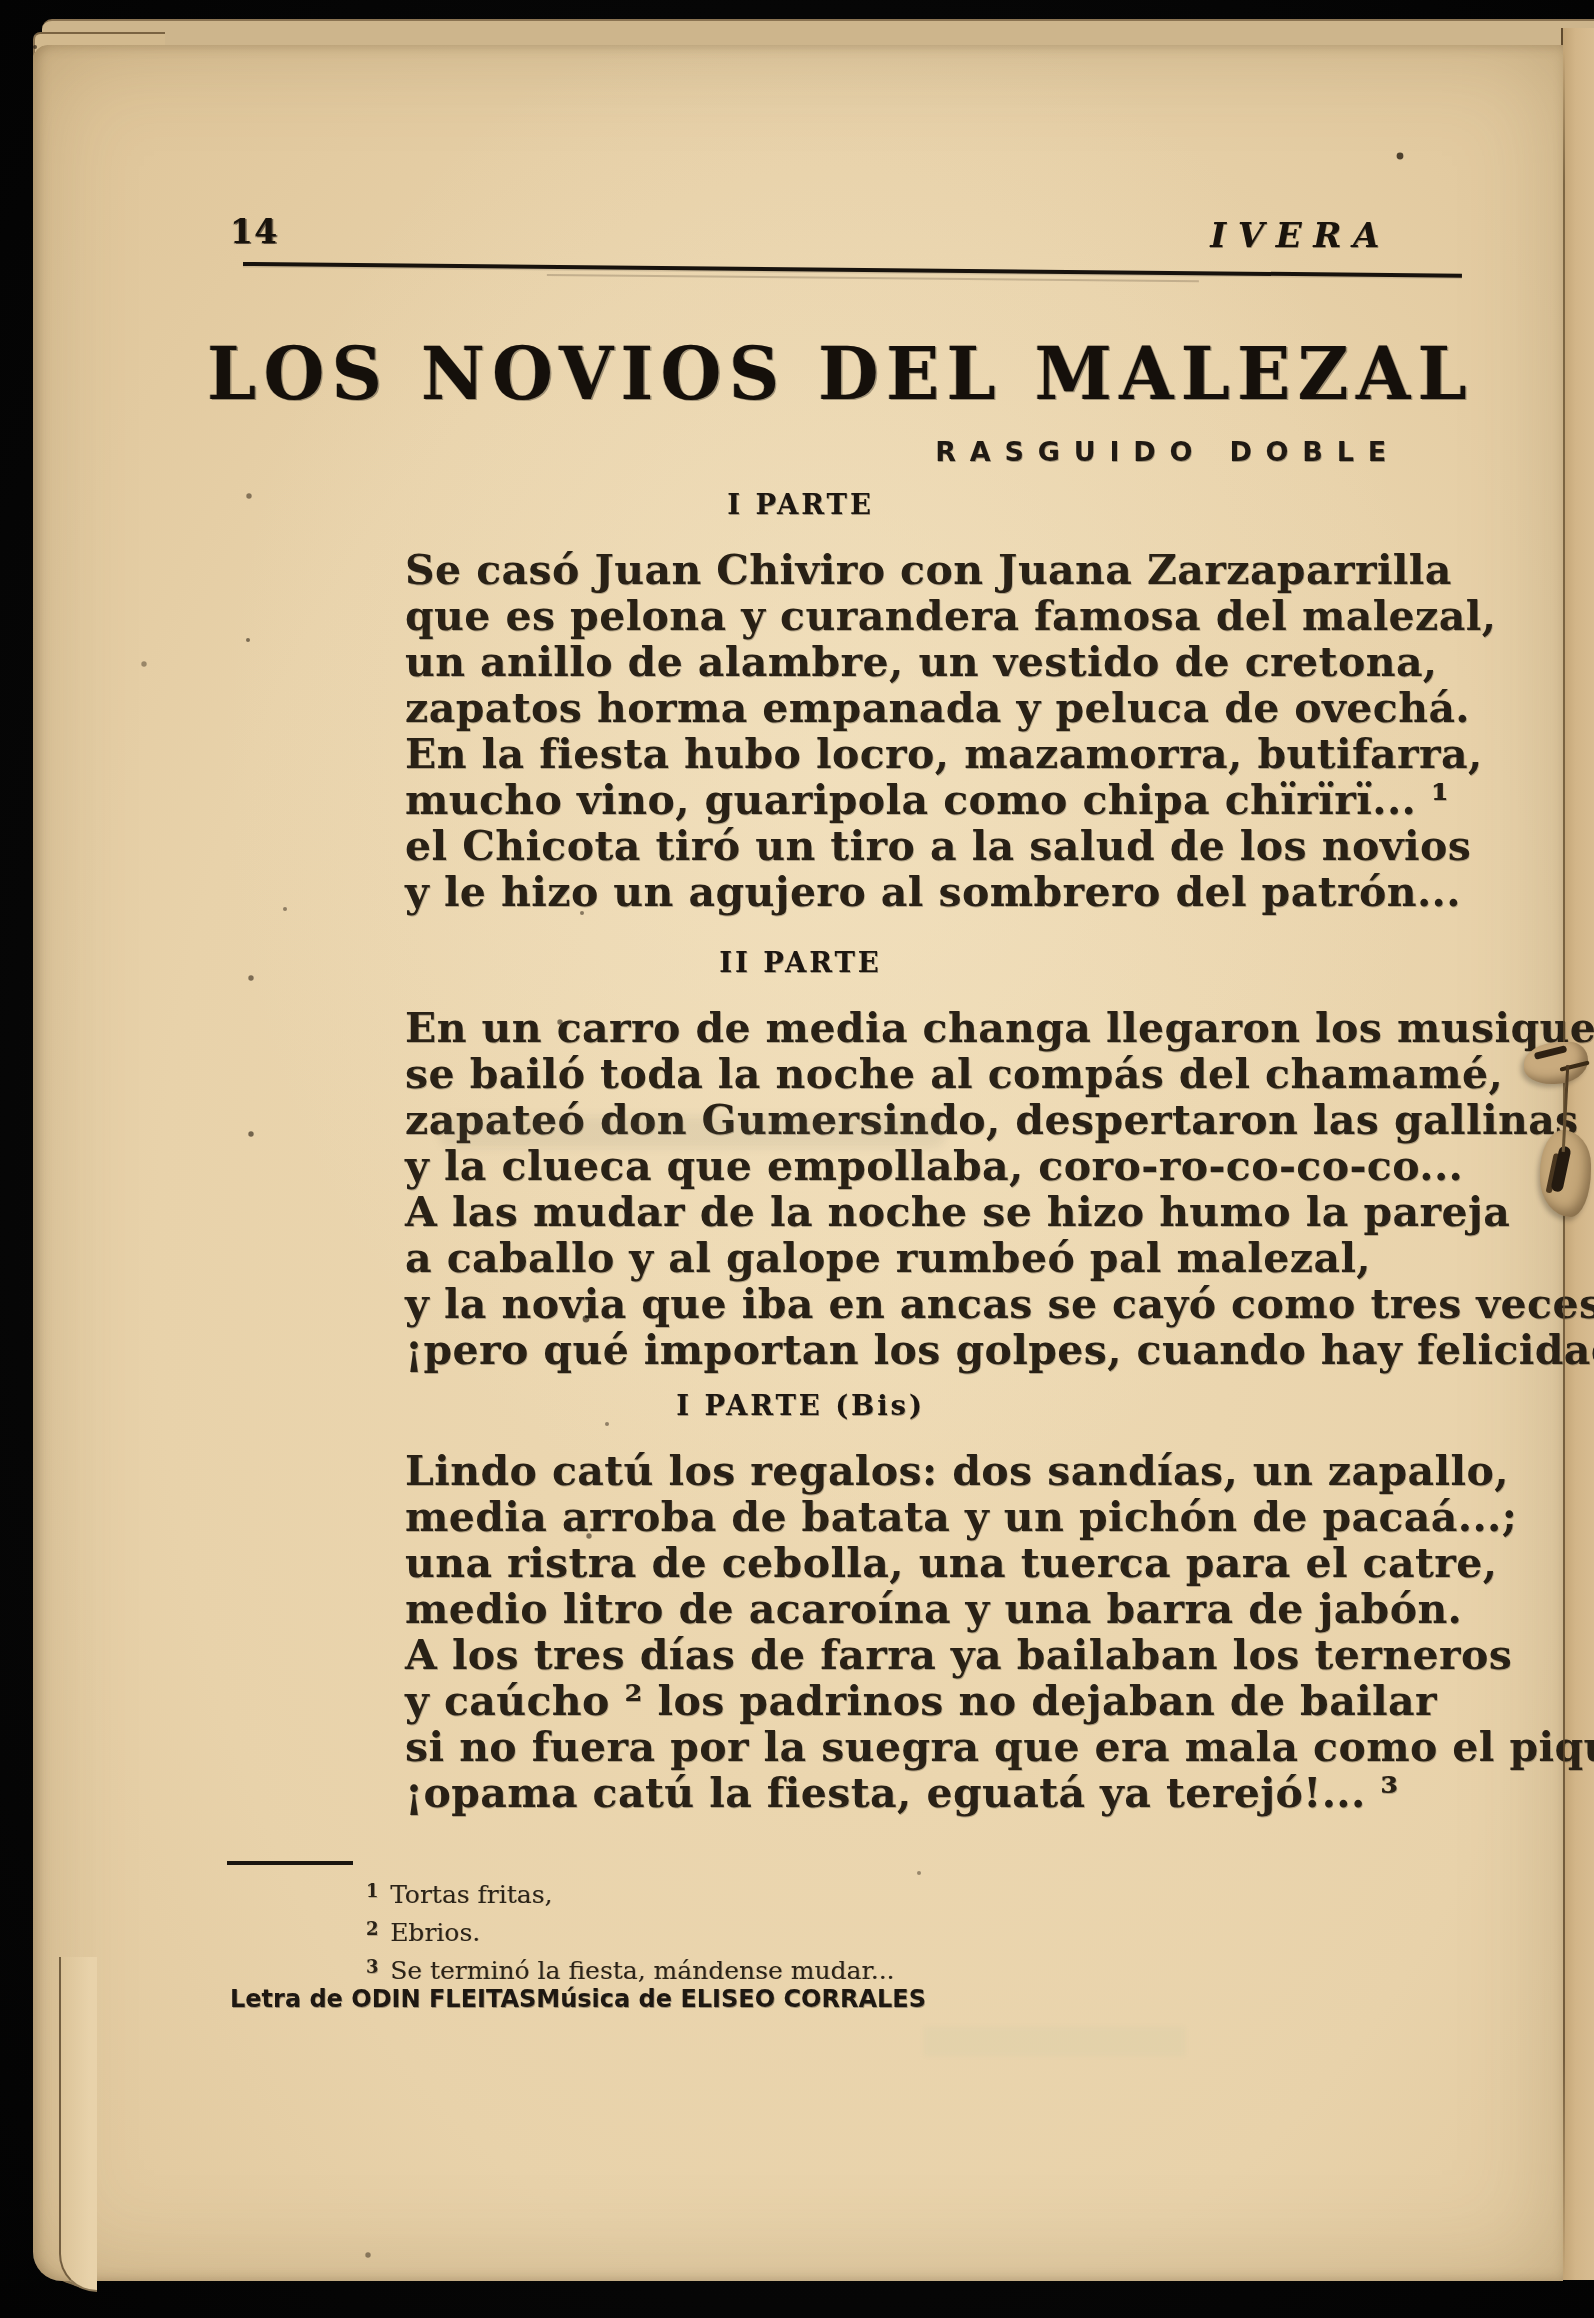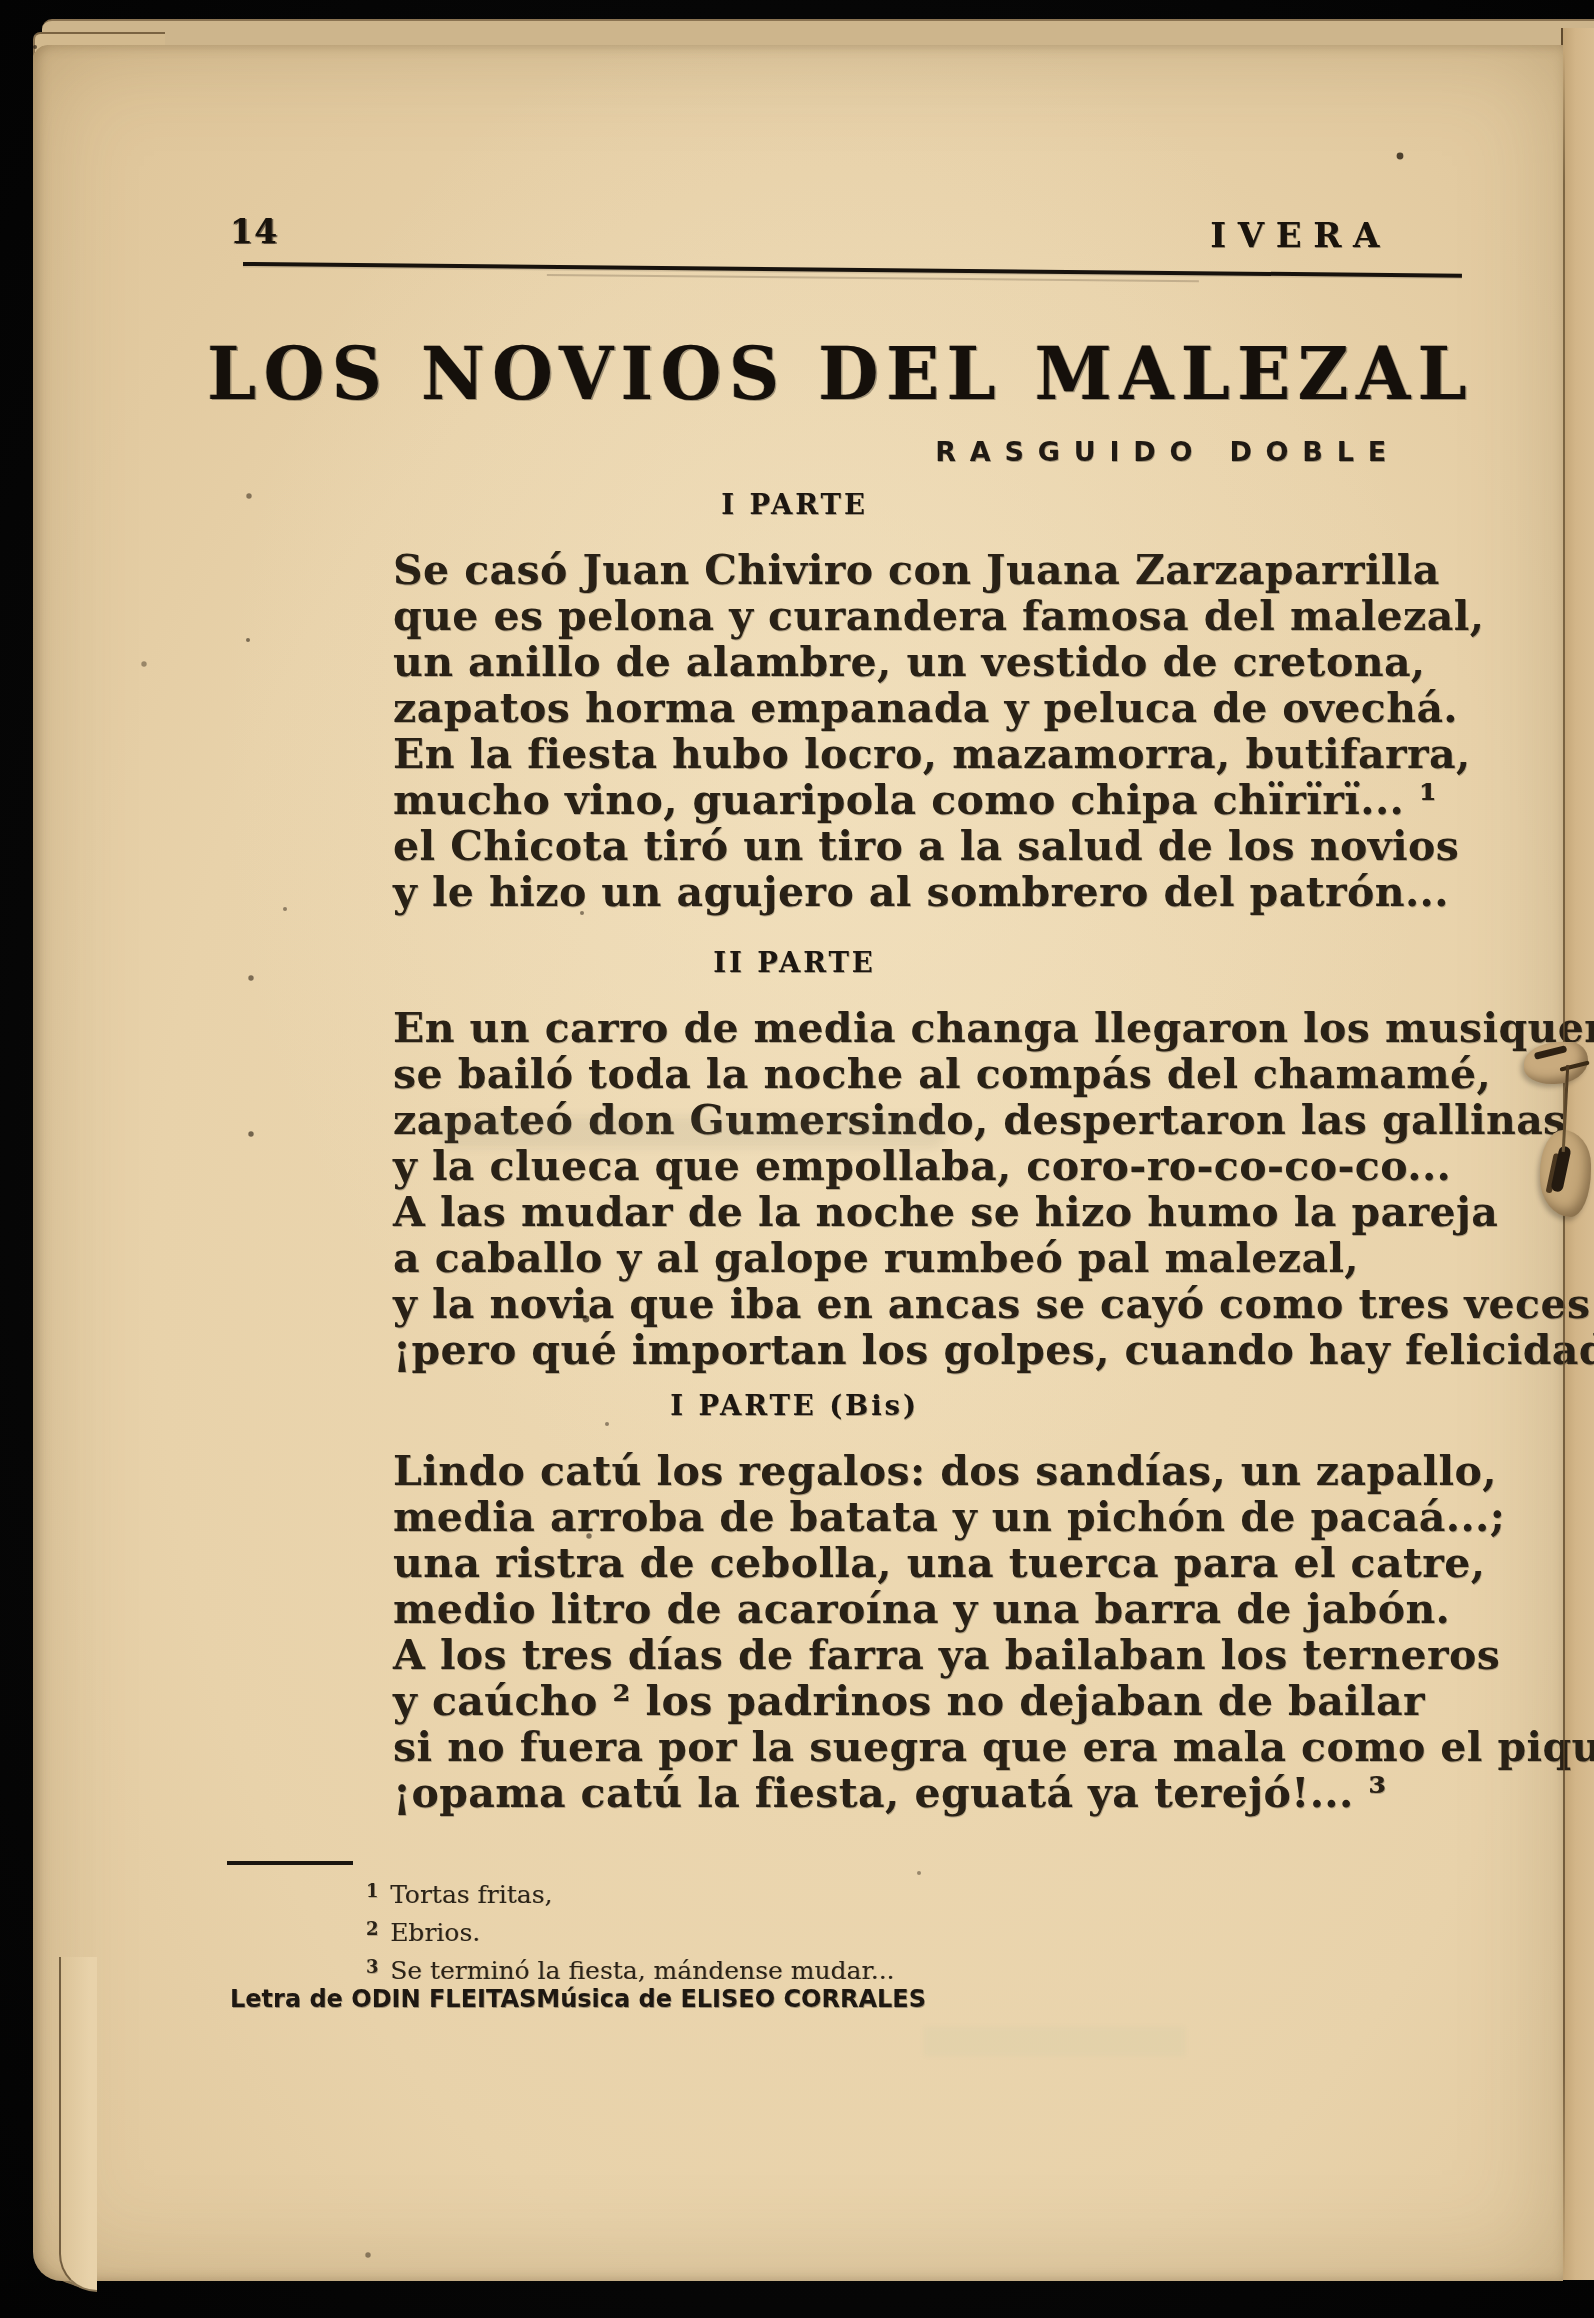--- a/index.html
+++ b/index.html
@@ -89,21 +89,21 @@
     background:rgba(190,200,160,.14);filter:blur(2.2px);}
   
   .ink{color:#241c13;}
   .header-num{
     position:absolute;left:197px;top:167px;
     font-size:33px;font-weight:bold;letter-spacing:1.4px;color:#19130c;
     text-shadow:1.4px 0.7px 0 rgba(25,19,12,.55), -0.7px 1.4px 0.7px rgba(25,19,12,.3);
   }
   .header-title{
     position:absolute;right:172px;top:170px;
-    font-size:34px;font-weight:bold;letter-spacing:11.6px;color:#1a140d;
+    font-size:34px;font-weight:bold;font-style:italic;letter-spacing:11.6px;color:#1a140d;
     text-shadow:0.7px 0.7px 0 rgba(26,20,13,.4);
   }
   .header-rule{
     position:absolute;left:210px;top:217px;width:1219px;height:4.3px;
     background:#17120d;transform:rotate(0.55deg);transform-origin:left center;
     box-shadow:0 1.4px 0 rgba(23,18,13,.12);
   }
   .header-rule::after{content:"";position:absolute;left:304px;top:8.7px;width:652px;height:2.2px;
     background:rgba(60,46,30,.22);}
   .song-title{
@@ -112,21 +112,21 @@
     letter-spacing:7.2px;color:#15100b;white-space:nowrap;
     text-shadow:1.4px 1.4px 0 rgba(21,16,11,.35), -0.7px 0.7px 0 rgba(21,16,11,.25);
     transform:scaleY(1.03);
   }
   .song-subtitle{
     position:absolute;left:174px;right:163px;top:391px;
     text-align:right;font-family:"DejaVu Sans",sans-serif;
     font-size:27px;font-weight:bold;letter-spacing:13.8px;color:#201a13;
     text-shadow:0.7px 0.7px 0 rgba(32,26,19,.35);
   }
-  .sections{position:absolute;inset:0;}
+  .sections{position:absolute;inset:0;margin-left:12px;}
   .poem-section{position:absolute;left:167px;right:174px;}
   .sections > div:nth-of-type(1){top:442px;}
   .sections > div:nth-of-type(2){top:900px;}
   .sections > div:nth-of-type(3){top:1343px;}
   .section-heading{
     text-align:center;font-size:27.5px;font-weight:bold;letter-spacing:2.9px;
     color:#1d1711;height:35px;line-height:35px;margin-bottom:25px;
     text-shadow:0.7px 0.7px 0 rgba(29,23,17,.35);
   }
   .stanza{margin-left:193px;}

